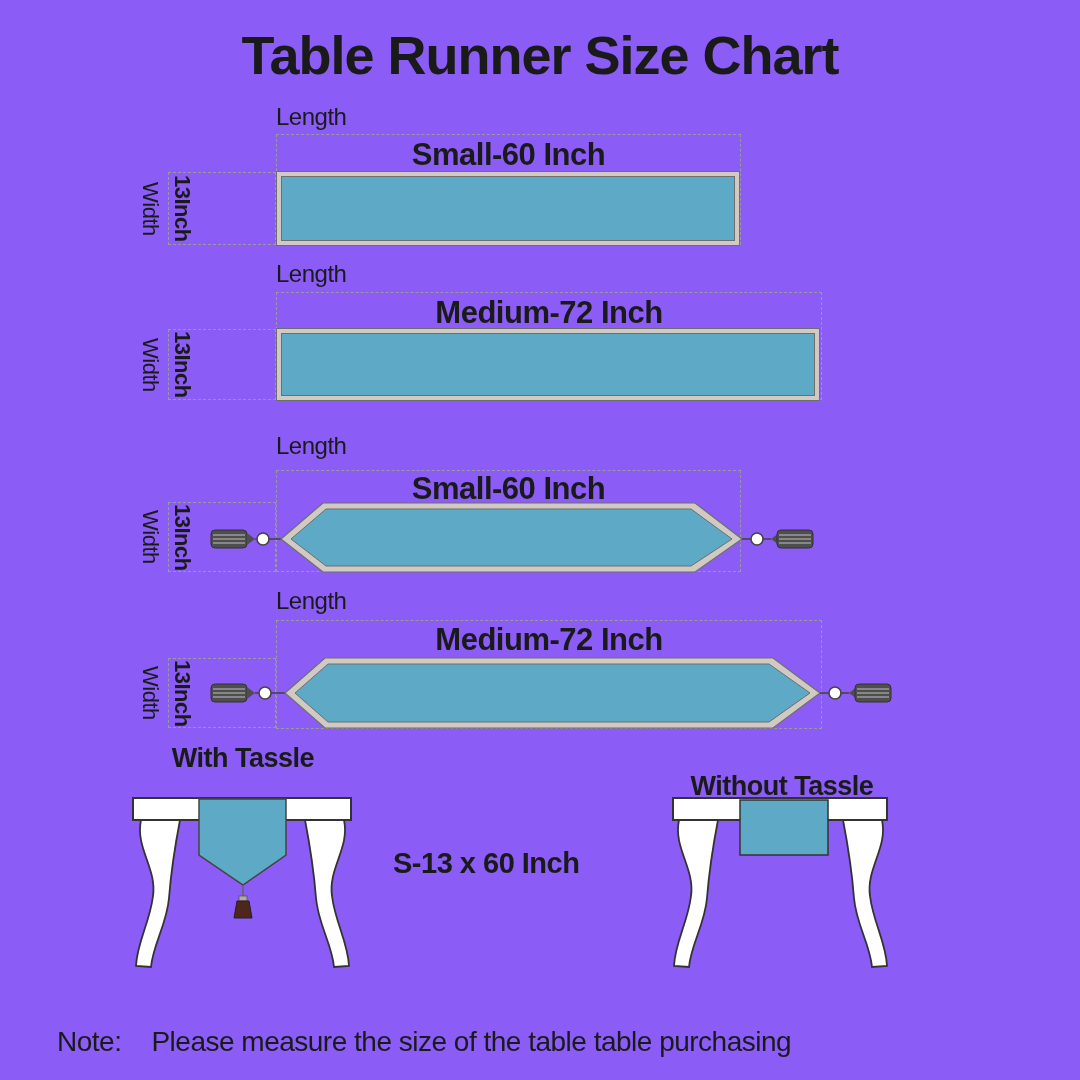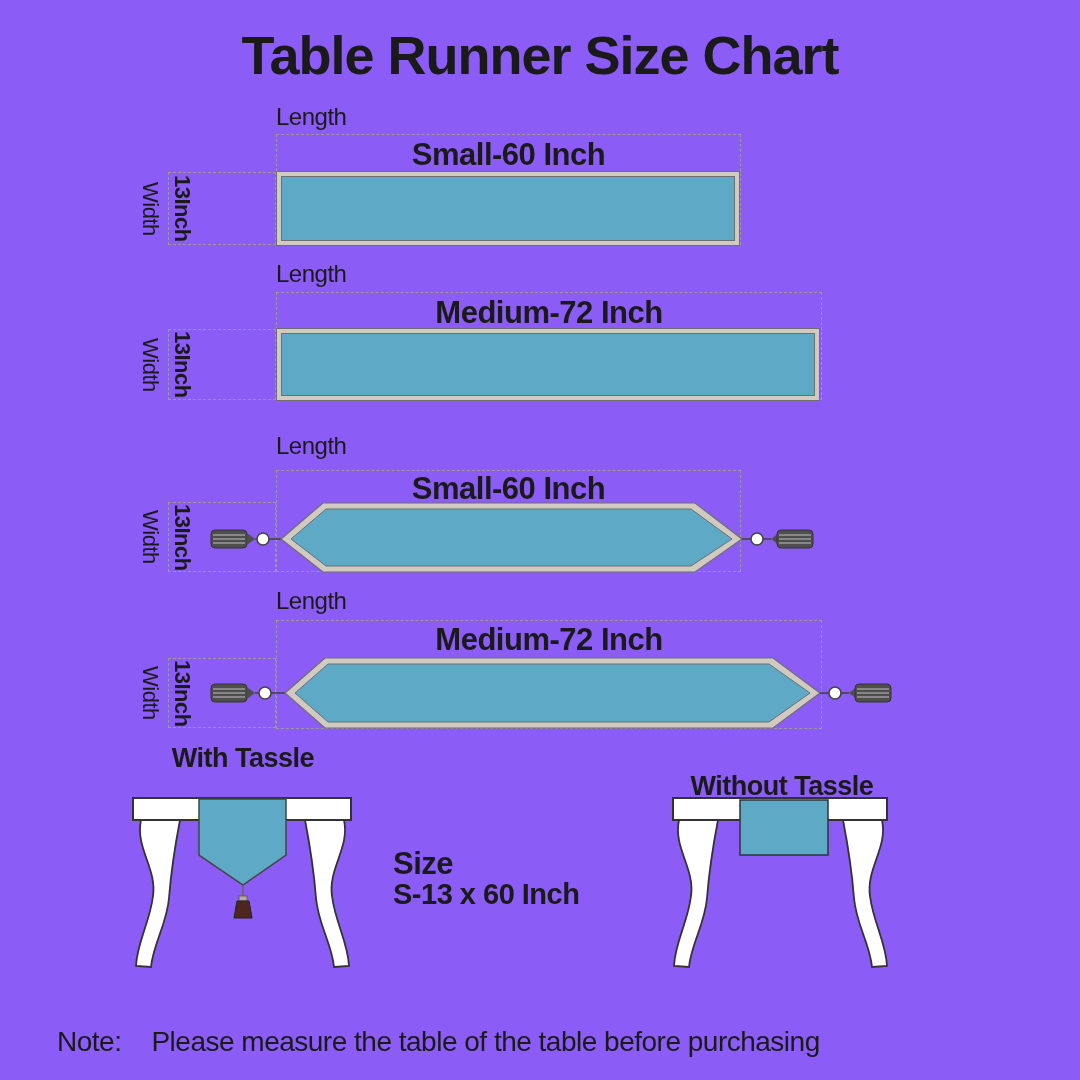--- a/index.html
+++ b/index.html
@@ -114,30 +114,29 @@
     <path d="M16,30 C10,58 32,78 28,106 C25,132 12,152 11,176 L26,177 C28,154 42,134 44,108 C46,82 50,56 55,30 Z" style="fill:#fff;stroke:#333;stroke-width:1.8;"></path>
     <path d="M219,30 C225,58 203,78 207,106 C210,132 223,152 224,176 L209,177 C207,154 193,134 191,108 C189,82 185,56 180,30 Z" style="fill:#fff;stroke:#333;stroke-width:1.8;"></path>
     <rect x="8" y="8" width="218" height="22" style="fill:#fff;stroke:#333;stroke-width:2;"></rect>
     <polygon points="74,9 161,9 161,65 118,95 74,65" style="fill:var(--runner-fill);stroke:#444;stroke-width:1.5;"></polygon>
     <line x1="118" y1="95" x2="118" y2="108" style="stroke:#666;stroke-width:1.6;"></line>
     <rect x="114" y="106" width="8" height="5" style="fill:#B5A9A0;stroke:#555;stroke-width:0.8;"></rect>
     <path d="M112,111 L124,111 L127,128 L109,128 Z" style="fill:var(--tassel-maroon);stroke:#222;stroke-width:1;"></path>
   </svg>
 
   <div class="abs size-block" style="left:393px;top:848px;">
-    <div class="size-heading">Size</div>
     <div class="size-line">S-13 x 60 Inch</div>
   </div>
 
   <div class="abs table-heading" style="left:660px;top:763px;width:244px;margin-top:8px;">Without Tassle</div>
 
   <svg class="abs" style="left:663px;top:790px;" width="235" height="190" viewBox="0 0 235 190">
     <path d="M16,30 C10,58 32,78 28,106 C25,132 12,152 11,176 L26,177 C28,154 42,134 44,108 C46,82 50,56 55,30 Z" style="fill:#fff;stroke:#333;stroke-width:1.8;"></path>
     <path d="M219,30 C225,58 203,78 207,106 C210,132 223,152 224,176 L209,177 C207,154 193,134 191,108 C189,82 185,56 180,30 Z" style="fill:#fff;stroke:#333;stroke-width:1.8;"></path>
     <rect x="10" y="8" width="214" height="22" style="fill:#fff;stroke:#333;stroke-width:2;"></rect>
     <rect x="77" y="10" width="88" height="55" style="fill:var(--runner-fill);stroke:#333;stroke-width:1.5;"></rect>
   </svg>
 
   <div class="abs note" style="left:57px;top:1026px;">
-    <span class="prefix">Note:</span><span>Please measure the table of the table before purchasing</span>
+    <span class="prefix">Note:</span><span>Please measure the size of the table table purchasing</span>
   </div>
 
 </div>
 
 </body></html>

